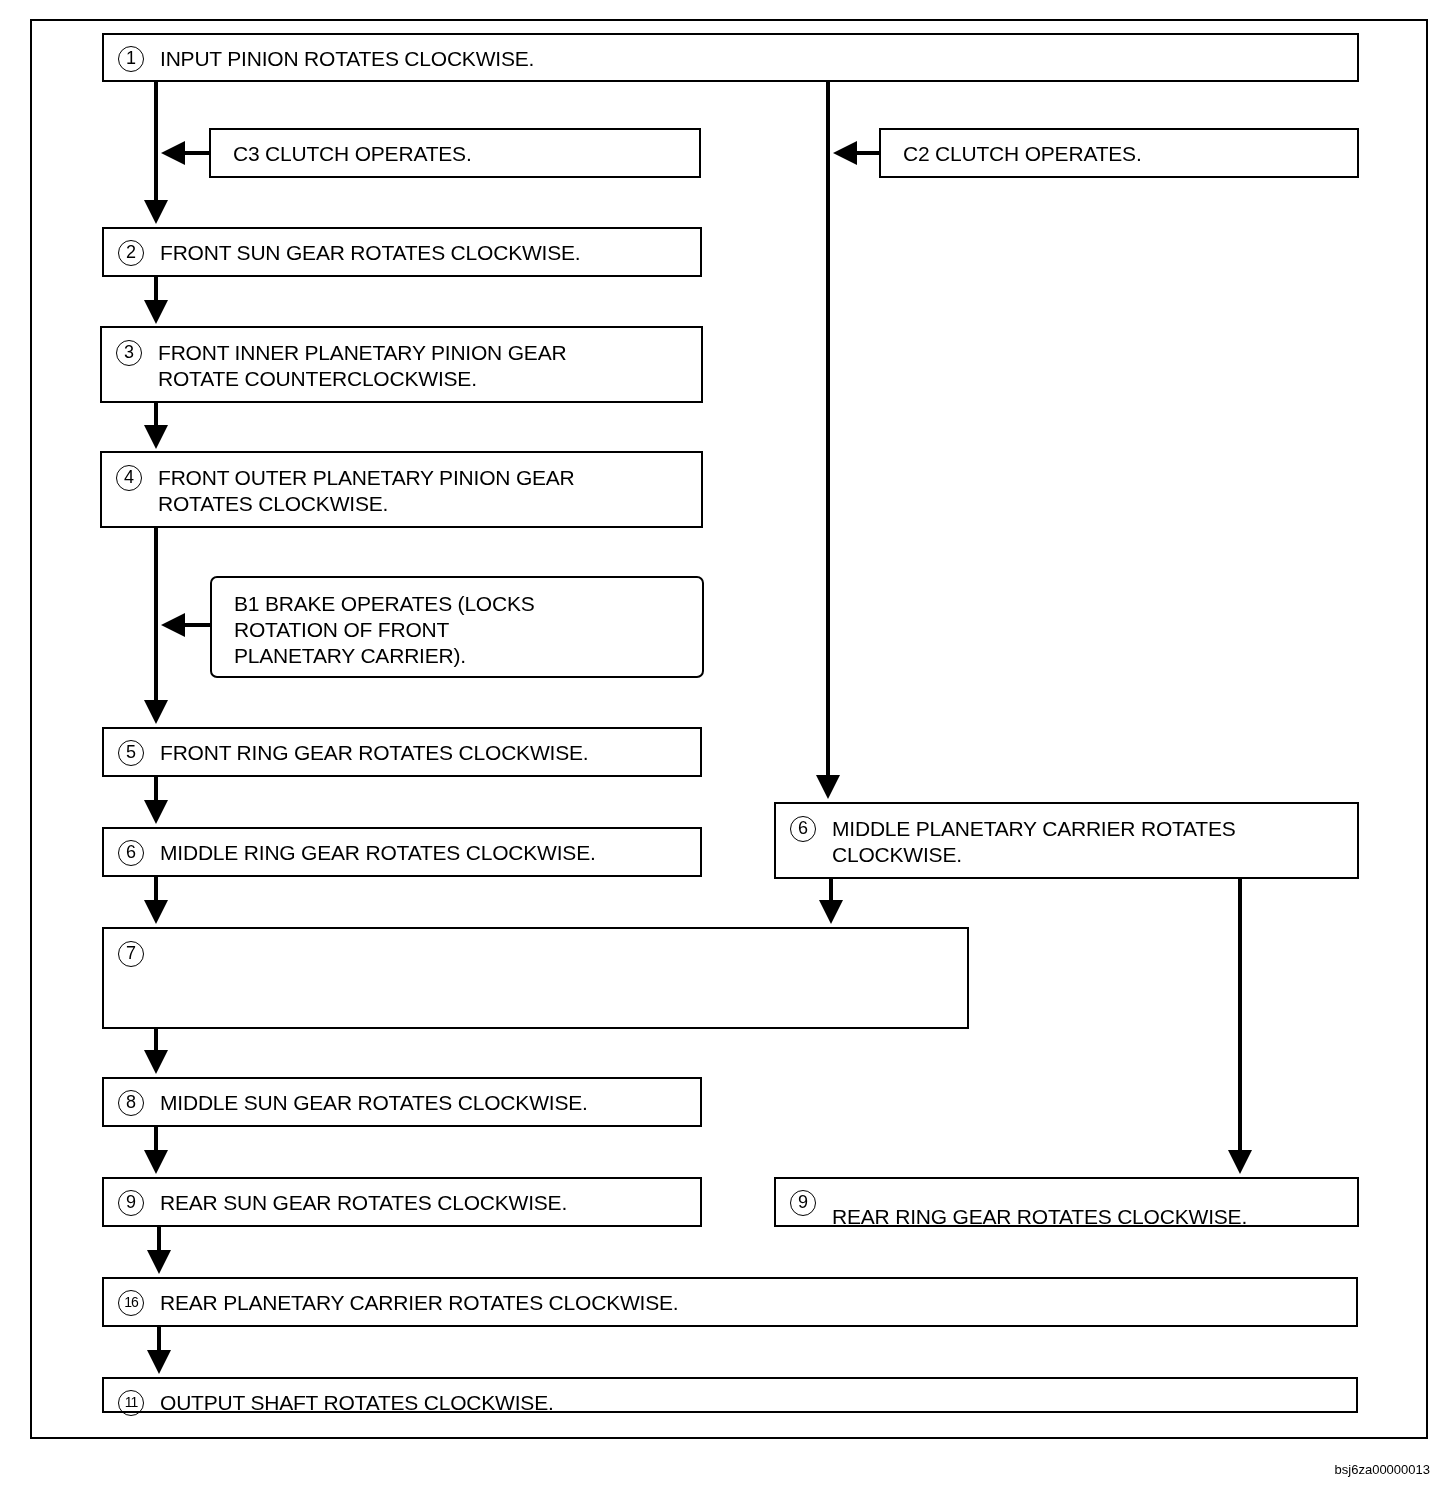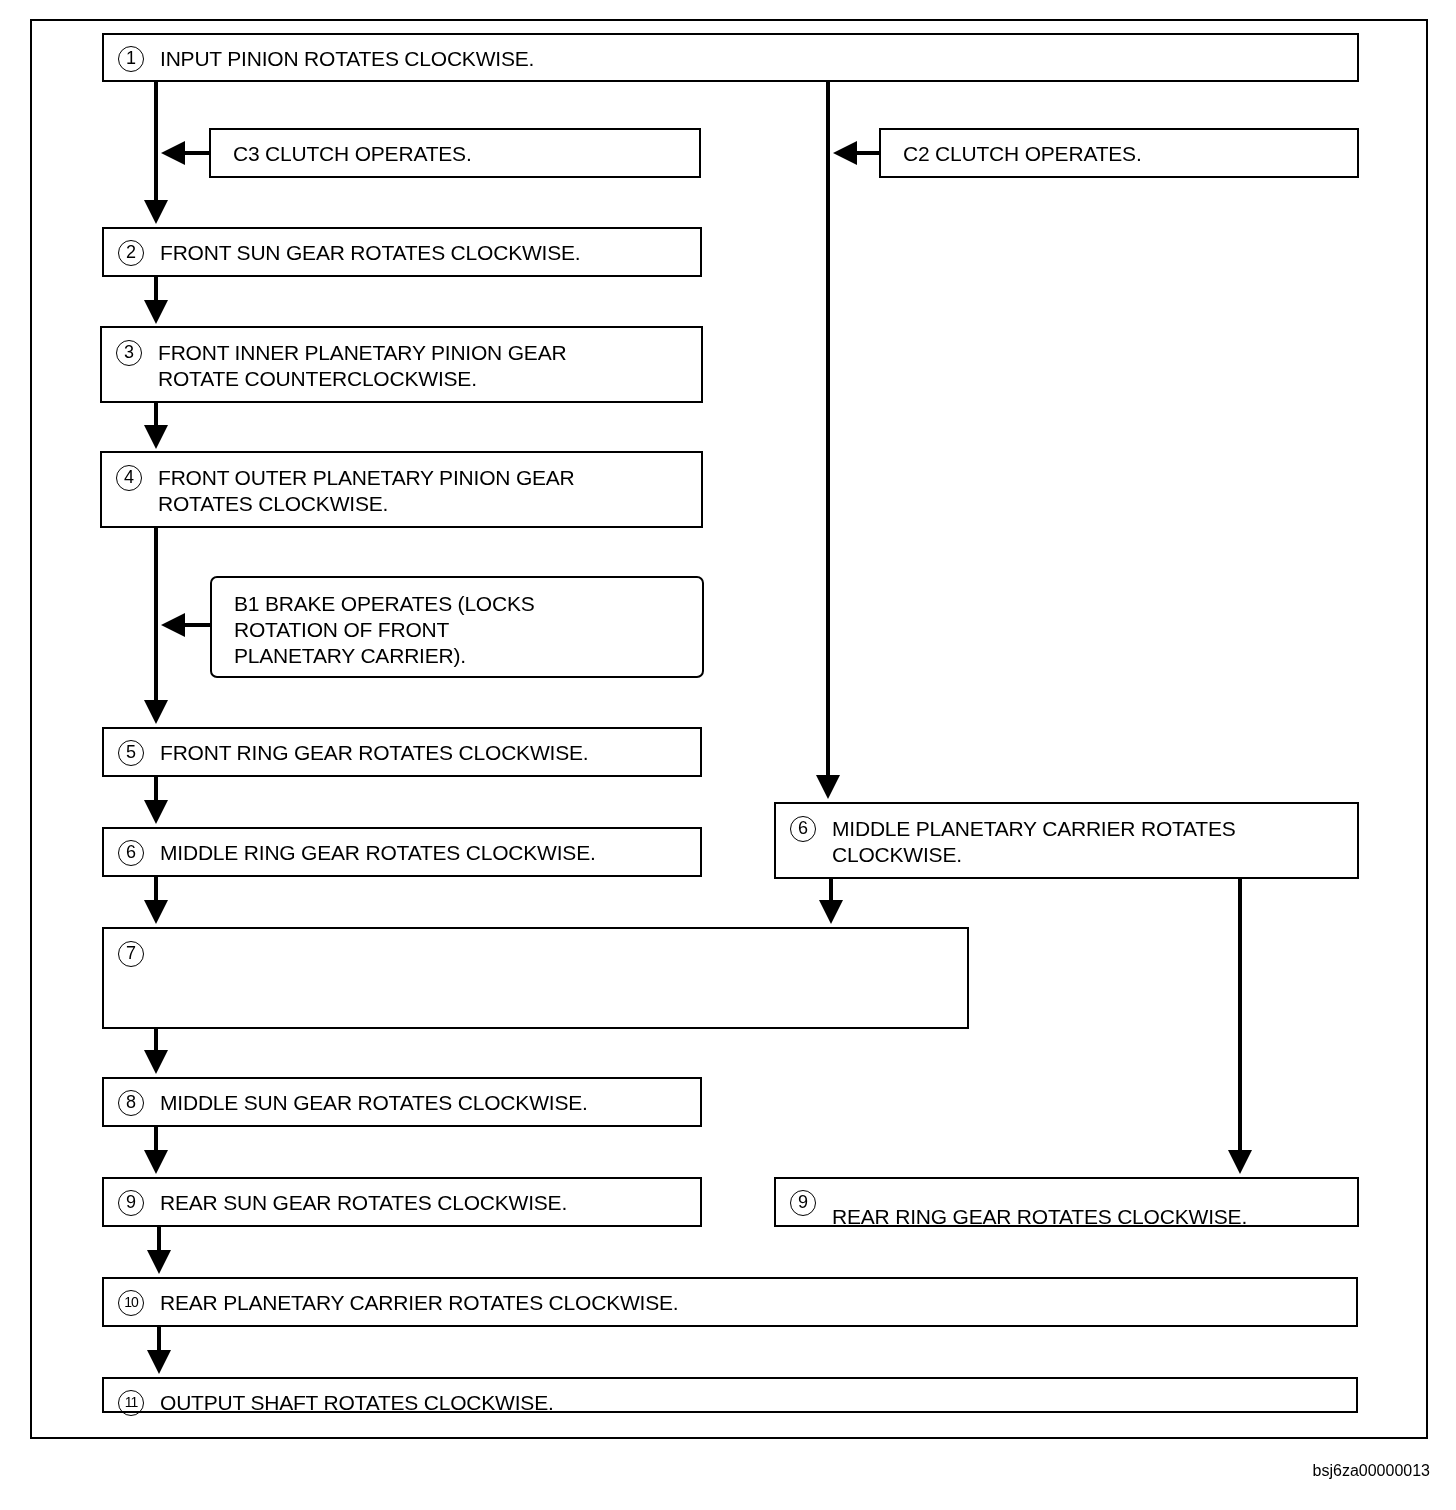--- a/index.html
+++ b/index.html
@@ -8,21 +8,21 @@
   .frame { position: absolute; left: 30px; top: 19px; width: 1398px; height: 1420px;
            border: 2px solid #000; box-sizing: border-box; }
   .box { position: absolute; border: 2px solid #000; box-sizing: border-box; background: #fff;
          font-size: 21px; line-height: 26px; letter-spacing: -0.2px; }
   .box .num { position: absolute; left: 14px; width: 26px; height: 26px; border: 1.5px solid #000;
               border-radius: 50%; box-sizing: border-box; font-size: 18px; line-height: 23px;
               text-align: center; font-family: "Liberation Sans Narrow", "Liberation Sans", sans-serif; }
   .box .num.two { font-size: 14px; letter-spacing: -1px; }
   .box .txt { position: absolute; left: 56px; right: 10px; white-space: pre-line; }
   .box.cond .txt { left: 22px; }
-  .caption { position: absolute; right: 26px; top: 1462px; font-size: 16px; }
+  .caption { position: absolute; right: 26px; top: 1462px; font-size: 13px; }
   svg.arrows { position: absolute; left: 0; top: 0; }
 </style>
 </head>
 <body>
 
 <div class="frame"></div>
 
 <svg class="arrows" width="1456" height="1510">
   <defs>
     <marker id="ah" markerWidth="6" markerHeight="6" refX="5" refY="3" orient="auto" markerUnits="strokeWidth">
@@ -128,21 +128,21 @@
   <span class="num" style="top:11px;">9</span>
   <span class="txt" style="top:11px;">REAR SUN GEAR ROTATES CLOCKWISE.</span>
 </div>
 
 <div class="box" style="left:774px;top:1177px;width:585px;height:50px;">
   <span class="num" style="top:11px;">9</span>
   <span class="txt" style="top:1px;margin-top:24px;">REAR RING GEAR ROTATES CLOCKWISE.</span>
 </div>
 
 <div class="box" style="left:102px;top:1277px;width:1256px;height:50px;">
-  <span class="num two" style="top:11px;">10</span>
+  <span class="num two" style="top:11px;">16</span>
   <span class="txt" style="top:11px;">REAR PLANETARY CARRIER ROTATES CLOCKWISE.</span>
 </div>
 
 <div class="box" style="left:102px;top:1377px;width:1256px;height:36px;">
   <span class="num two" style="top:11px;">11</span>
   <span class="txt" style="top:11px;">OUTPUT SHAFT ROTATES CLOCKWISE.</span>
 </div>
 
 <div class="caption">bsj6za00000013</div>
 

